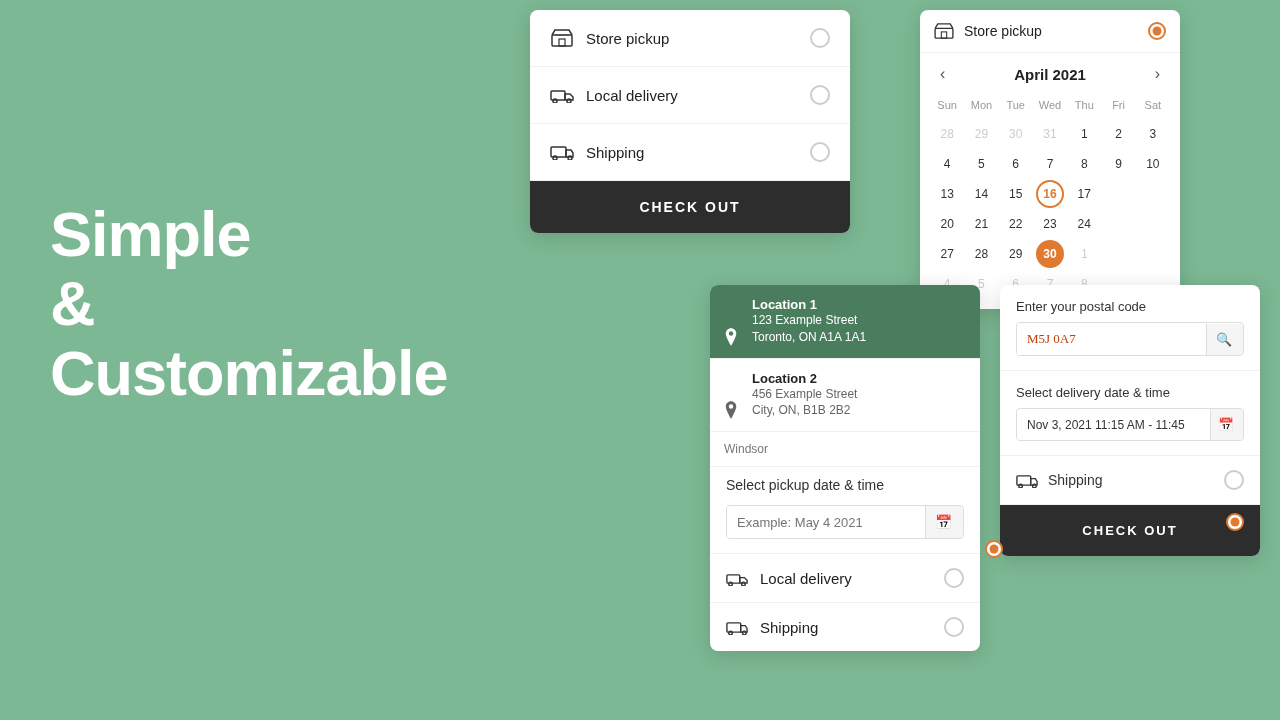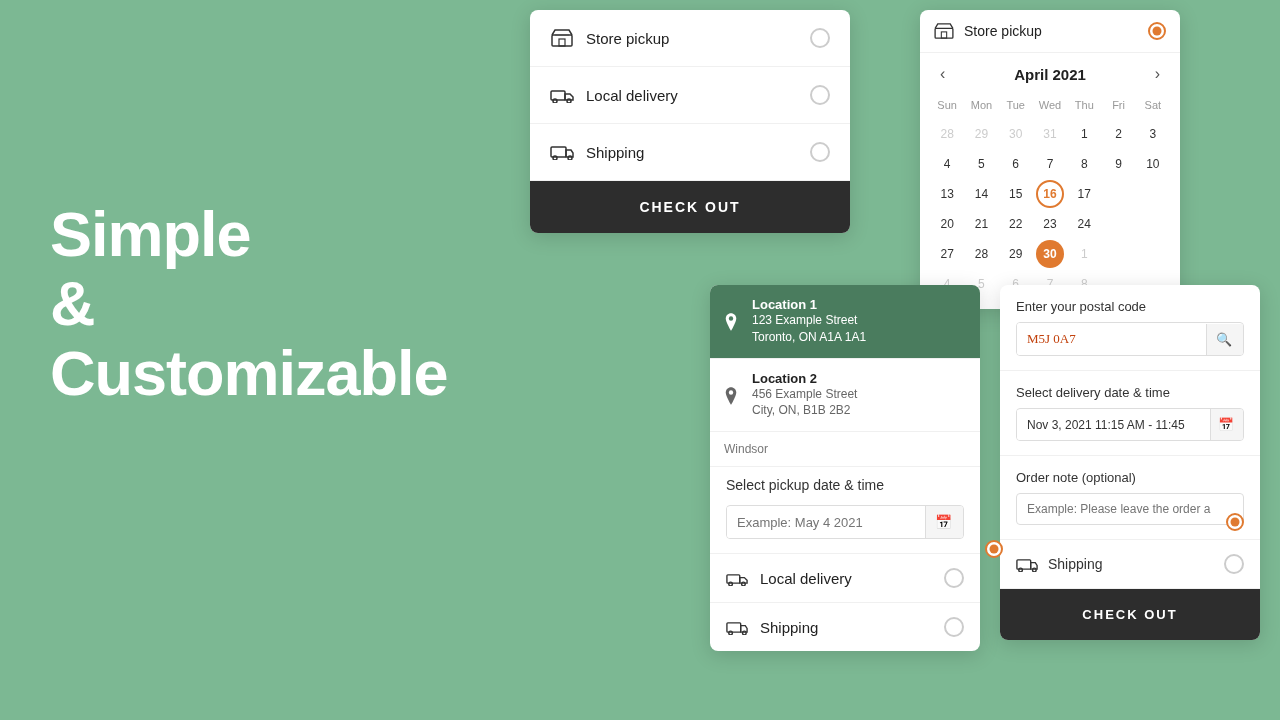--- a/index.html
+++ b/index.html
@@ -181,21 +181,21 @@
 
     .location-section-title {
       font-size: 14px;
       color: #333;
       font-weight: 500;
       padding: 14px 16px 8px;
     }
 
     .location-item {
       display: flex;
-      align-items: center;
+      align-items: flex-end;
       gap: 10px;
       padding: 12px 14px;
       border-bottom: 1px solid #f0f0f0;
       cursor: pointer;
     }
     .location-item.selected {
       background: #4a7c5e;
       color: white;
     }
     .location-item.selected .loc-addr, .location-item.selected .loc-name { color: white; }
@@ -609,24 +609,20 @@
   
   <div class="detail-section">
     <div class="detail-label">Select delivery date &amp; time</div>
     <div class="detail-date-input">
       <input class="detail-date-field" type="text" value="Nov 3, 2021 11:15 AM - 11:45" style="">
       <div class="detail-date-icon">📅</div>
     </div>
   </div>
 
   
-  <div class="detail-section">
-    <div class="detail-label">Order note (optional)</div>
-    <input class="detail-note-input" type="text" placeholder="Example: Please leave the order a" style="">
-  </div>
 
   
   <div class="detail-method-row">
     <div class="detail-method-left">
       <div>
         <svg width="22" height="15" viewBox="0 0 24 16">
           <rect x="1" y="3" width="15" height="10" rx="1" fill="none" stroke="#333" stroke-width="1.5"></rect>
           <path d="M16 6 L21 6 L23 9 L23 13 L16 13 Z" fill="none" stroke="#333" stroke-width="1.5"></path>
           <circle cx="5" cy="14" r="2" fill="none" stroke="#333" stroke-width="1.5"></circle>
           <circle cx="20" cy="14" r="2" fill="none" stroke="#333" stroke-width="1.5"></circle>

